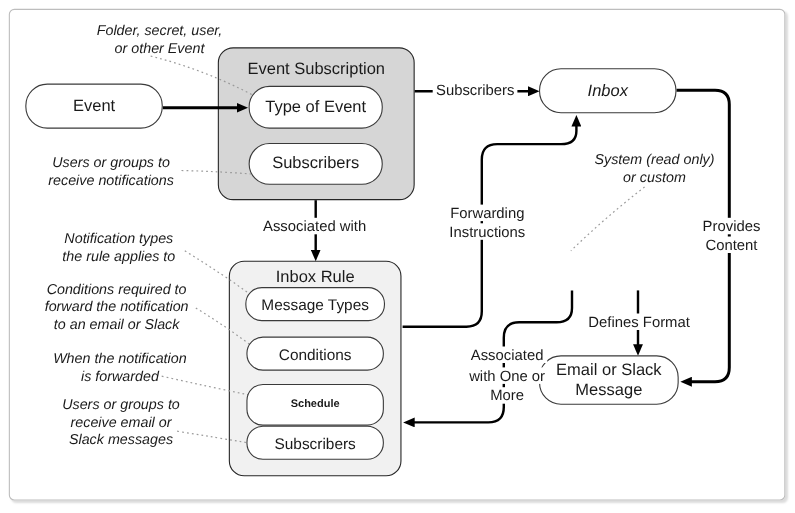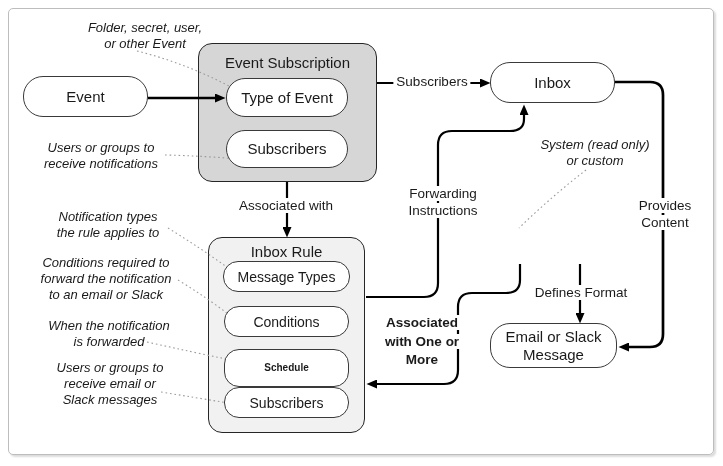--- a/index.html
+++ b/index.html
@@ -89,21 +89,21 @@
   </div>
 
   <div class="pill" style="left:226px; top:78px; width:122px; height:39px; border-radius:19px;">
     <span>Type of Event</span>
   </div>
 
   <div class="pill" style="left:226px; top:130px; width:122px; height:38px; border-radius:19px;">
     <span>Subscribers</span>
   </div>
 
-  <div class="pill" style="left:490px; top:62px; width:125px; height:41px; border-radius:20px;">
+  <div class="pill" style="left:490px; top:62px; width:125px; height:41px; border-radius:20px;font-style:italic;">
     <span>Inbox</span>
   </div>
 
   <div class="pill" style="left:223px; top:261px; width:127px; height:31px; border-radius:15px; font-size:14px;">
     <span>Message Types</span>
   </div>
 
   <div class="pill" style="left:224px; top:306px; width:125px; height:31px; border-radius:15px; font-size:14px;">
     <span>Conditions</span>
   </div>
@@ -133,21 +133,21 @@
 
   <div class="edge-label" style="left:665px; top:198px;">
     <div><span>Provides</span></div>
     <div><span>Content</span></div>
   </div>
 
   <div class="edge-label" style="left:286px; top:198px;">
     <div><span>Associated with</span></div>
   </div>
 
-  <div class="edge-label wide" style="left:422px; top:314px;font-weight:bold;">
+  <div class="edge-label wide" style="left:461px; top:314px;">
     <div><span>Associated</span></div>
     <div><span>with One or</span></div>
     <div><span>More</span></div>
   </div>
 
   <div class="edge-label" style="left:581px; top:285px;">
     <div><span>Defines Format</span></div>
   </div>
 
   <div class="note" style="left:145px; top:20px;">

